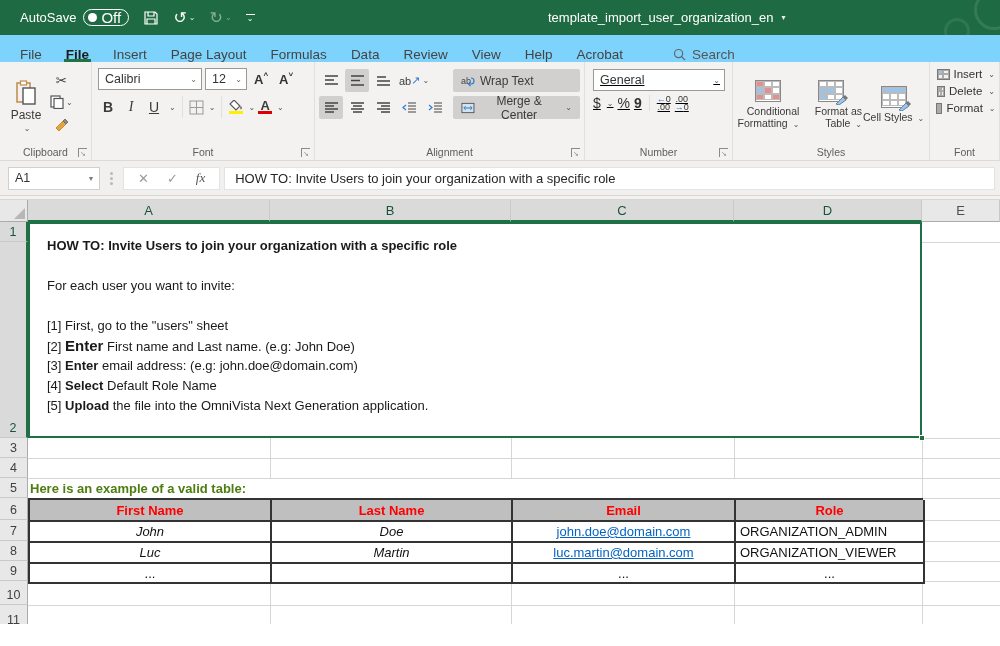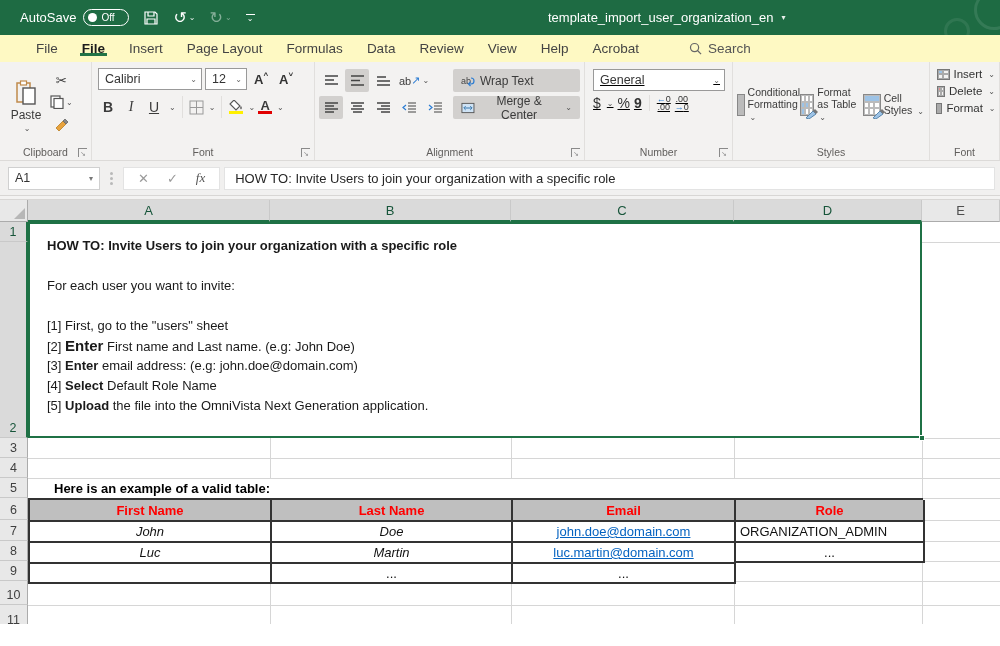--- a/index.html
+++ b/index.html
@@ -7,39 +7,39 @@
     font-family:"Liberation Sans", sans-serif; background:#fff; }
 
   
   .titlebar { position:relative; height:35px; background:#1E6B43; color:#fff;
     display:flex; align-items:center; }
   .qat { display:flex; align-items:center; gap:14px; margin-left:20px; }
   .autosave { display:flex; align-items:center; gap:7px; font-size:13px; }
   .pill { width:46px; height:17px; border:1px solid #fff; border-radius:9px;
     display:flex; align-items:center; gap:4px; padding:0 4px; }
   .pill .dot { width:9px; height:9px; border-radius:50%; background:#fff; }
-  .pill .off { font-size:10px; }
+  .pill .off { font-size:15px; }
   .qbtn { background:none; border:none; color:#fff; font-size:16px; line-height:1;
     display:flex; align-items:center; gap:2px; cursor:default; }
   .qbtn svg { display:block; }
   .chev { font-size:8px; opacity:.9; }
   .dim { opacity:.45; }
   .ribopts { display:flex; flex-direction:column; align-items:center; line-height:4px; }
   .ribopts .bar { width:9px; height:1.5px; background:#fff; margin-bottom:2px; }
   .doc-title { position:absolute; left:548px; top:0; height:35px; display:flex;
     align-items:center; gap:8px; font-size:13px; color:#fff; }
   .tb-deco { position:absolute; right:0; top:0; width:80px; height:35px; overflow:hidden; }
   .tb-deco .c1 { position:absolute; right:-14px; top:-10px; width:40px; height:40px;
     border:3px solid rgba(255,255,255,.10); border-radius:50%; }
   .tb-deco .c2 { position:absolute; right:30px; top:18px; width:26px; height:26px;
     border:3px solid rgba(255,255,255,.08); border-radius:50%; }
 
   
-  .menubar { height:27px; background:#fef9c3; display:flex; align-items:center;
-    padding-left:24px; font-size:13.5px; color:#444; }
+  .menubar { height:27px; background:#7dd3fc; display:flex; align-items:flex-end;
+    padding-left:8px; font-size:13.5px; color:#444; }
   .mtab { display:flex; align-items:center; padding:0 12px; position:relative; }
   .mtab.active { color:#1c1c1c; font-weight:bold; }
   .mtab.active::after { content:""; position:absolute; left:10px; right:10px;
     bottom:0; height:3px; background:#217346; }
   .msearch { display:flex; align-items:center; gap:6px; margin-left:38px; color:#555; }
 
   
   .ribbon { height:99px; background:#F3F2F1; display:flex;
     border-bottom:1px solid #DCDAD8; }
   .rgroup { position:relative; border-right:1px solid #E1DFDD; padding:4px 4px 18px 4px; }
@@ -88,22 +88,22 @@
   
   .g-number { width:148px;text-decoration:underline; }
   .numcombo { width:132px; margin:3px 4px; }
   .nrow { display:flex; align-items:center; gap:4px; margin-left:4px; margin-top:4px; }
   .nbtn { font-size:14px; color:#333; }
   .dec { font-size:9px; line-height:8px; text-align:center; color:#333; }
   .dec .arr { color:#2b7cd3; }
 
   
   .g-styles { width:197px; display:flex; justify-content:space-around; padding-top:6px; }
-  .bigbtn { display:flex; flex-direction:row; align-items:center; gap:3px;
-    font-size:10.5px; color:#3b3b3b; width:62px; text-align:left; line-height:12px; }
+  .bigbtn { display:flex; flex-direction:column; align-items:center; gap:3px;
+    font-size:10.5px; color:#3b3b3b; width:62px; text-align:right; line-height:12px; }
   .mini-grid { width:26px; height:22px; border:1px solid #888; display:grid;
     grid-template-columns:1fr 1fr 1fr; grid-template-rows:1fr 1fr 1fr; background:#fff; }
   .mini-grid i { border:0.5px solid #bbb; }
   .cf1 { background:#e98c8c; } .cf2 { background:#9dc3e6; } .cfw { background:#fff; }
   .brush { position:absolute; right:-6px; bottom:-4px; width:14px; height:14px; }
   .relbox { position:relative; }
 
   
   .g-cells { width:70px; display:flex; flex-direction:column; gap:5px; padding-top:6px; padding-left:7px; }
   .cellrow { display:flex; align-items:center; gap:4px; font-size:11.5px; color:#333; }
@@ -157,22 +157,22 @@
   
   .note { position:absolute; left:0; top:0; width:894px; height:216px; background:#fff;
     border:2px solid #1F7145; padding:12px 0 0 17px; font-size:13px; color:#1a1a1a; }
   .note .ln { height:20px; line-height:20px; white-space:pre; }
   .note .title { font-weight:bold; }
   .note b.kw { font-weight:bold; }
   .note .big { font-size:15px; }
   .handle { position:absolute; left:891px; top:213px; width:6px; height:6px;
     background:#1F7145; border:1px solid #fff; }
 
-  .example { position:absolute; left:26px; top:257px; height:20px; line-height:20px;
-    font-size:13px; font-weight:bold; color:#000000; white-space:pre; }
+  .example { position:absolute; left:2px; top:257px; height:20px; line-height:20px;
+    font-size:13px; font-weight:bold; color:#4d7c0f; white-space:pre; }
 
   
   .xtable { position:absolute; left:0; top:276px; width:895px; display:grid;
     grid-template-columns:242px 241px 223px 189px; border-top:2px solid #333;
     border-left:2px solid #333; }
   .xc { border-right:2px solid #333; border-bottom:2px solid #333; background:#fff;
     display:flex; align-items:center; justify-content:center; font-size:13px; color:#111; }
   .xc.hd { background:#BFBFBF; color:#FF0000; font-weight:bold; height:22px; }
   .xc.body { height:21px; }
   .xc.r3 { height:20px; }
@@ -598,19 +598,20 @@
         <div class="xc hd">Last Name</div>
         <div class="xc hd">Email</div>
         <div class="xc hd">Role</div>
         <div class="xc body name">John</div>
         <div class="xc body name">Doe</div>
         <div class="xc body mail">john.doe@domain.com</div>
         <div class="xc body role">ORGANIZATION_ADMIN</div>
         <div class="xc body name">Luc</div>
         <div class="xc body name">Martin</div>
         <div class="xc body mail">luc.martin@domain.com</div>
+        <div class="xc body role">ORGANIZATION_VIEWER</div>
         <div class="xc r3 ">...</div>
         <div class="xc r3 "></div>
         <div class="xc r3 ">...</div>
         <div class="xc r3 xc-dots">...</div>
       </div>
   </div>
 </div>
 
 </body></html>

